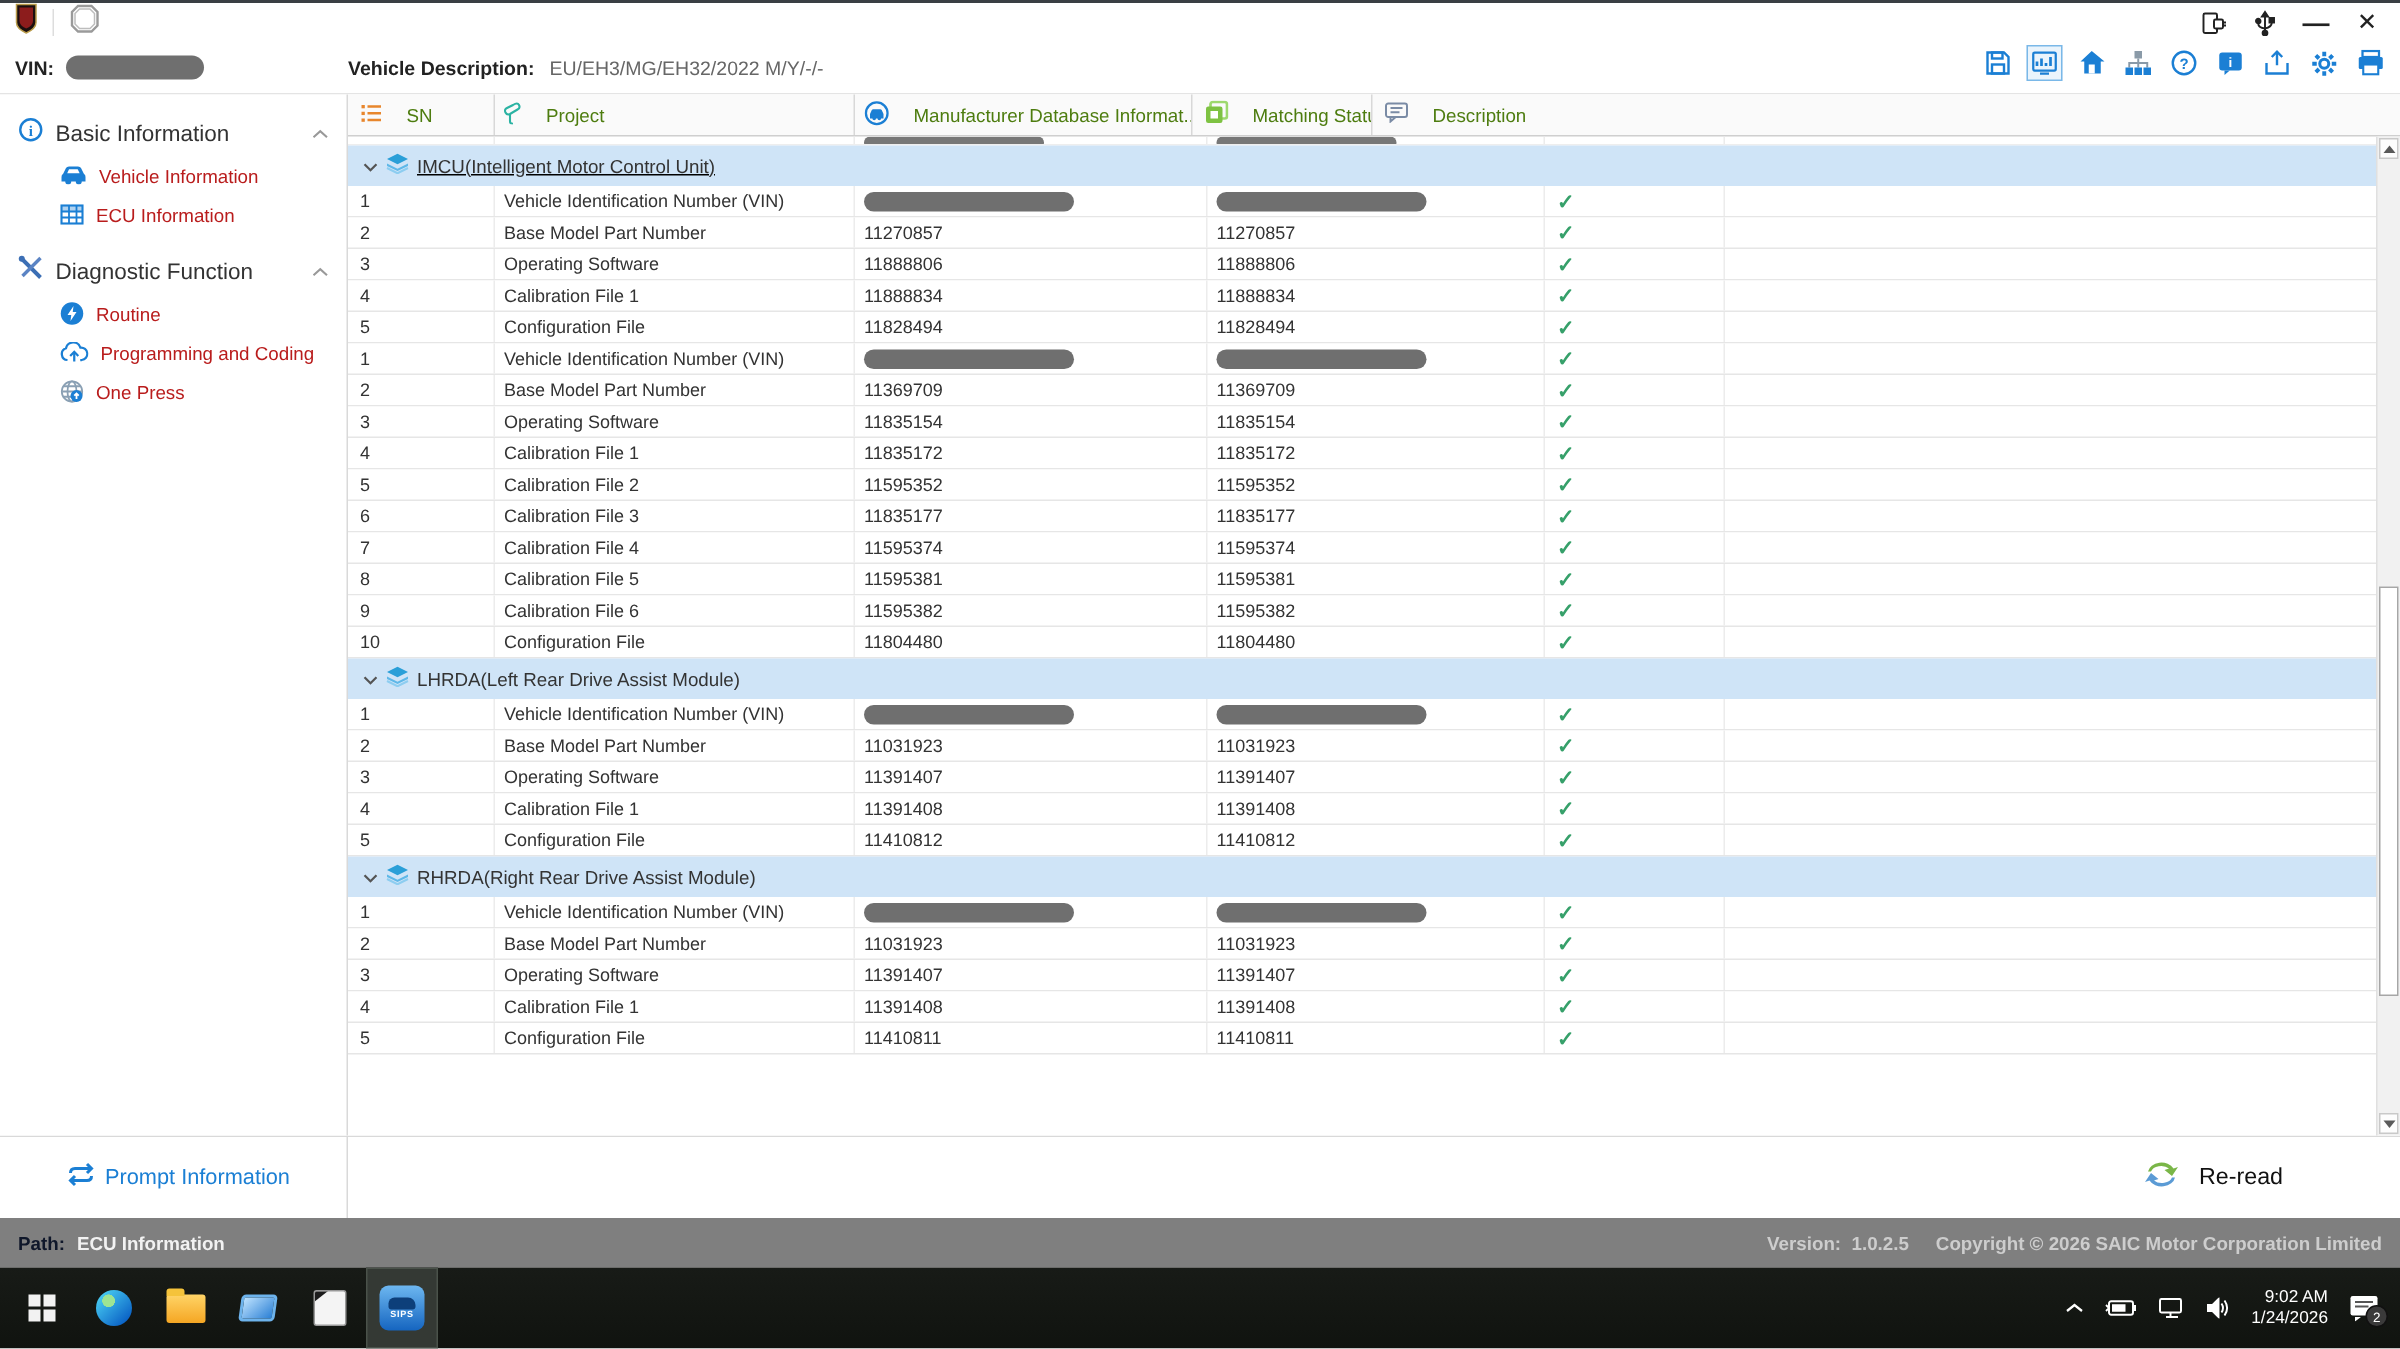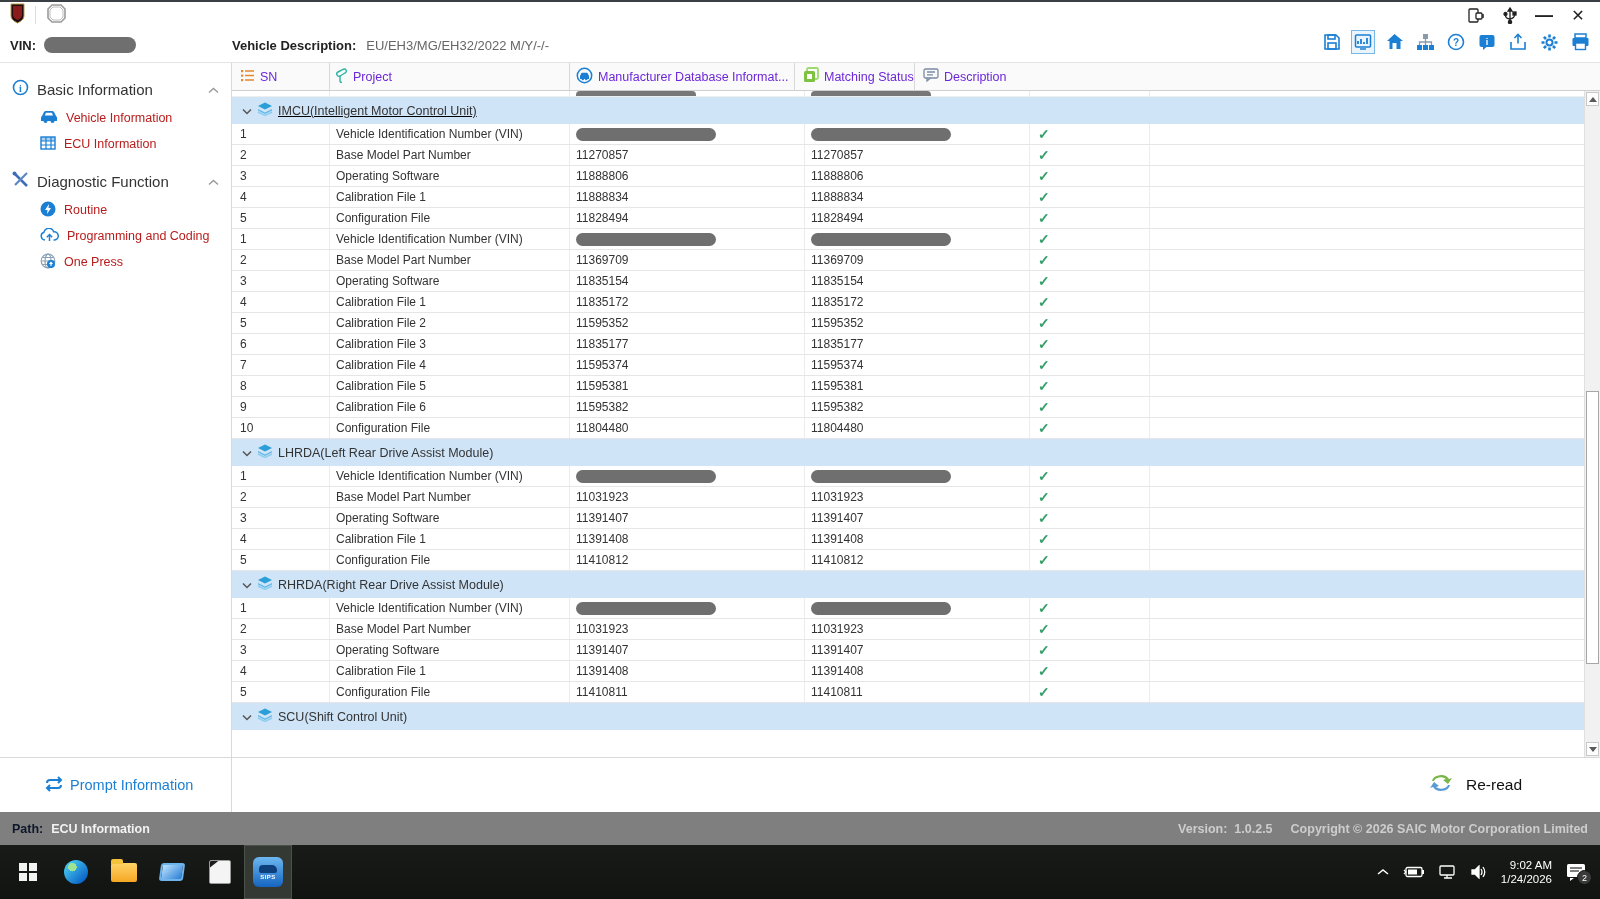--- a/index.html
+++ b/index.html
@@ -34,21 +34,21 @@
   .main { display:flex; height:695px; border-top:1px solid #e4e4e4; }
   .sidebar { width:232px; border-right:1px solid #d9d9d9; padding-top:10px; background:#fff; flex:none; }
   .side-section-header { display:flex; align-items:center; gap:8px; height:32px; padding:0 12px; }
   .side-section-header .s-label { font-size:15px; color:#333; flex:1; }
   .side-item { display:flex; align-items:center; gap:8px; height:26px; padding-left:40px; font-size:12.5px; color:#b91c1c; cursor:default; }
   .side-gap { height:8px; }
 
   
   .table-area { flex:1; position:relative; background:#fff; }
   .thead { display:flex; height:28px; background:#fafafa; border-bottom:1px solid #cfcfcf; }
-  .th { display:flex; align-items:center; gap:5px; padding-left:8px; font-size:12.5px; color:#6d28d9;
+  .th { display:flex; align-items:center; gap:16px; padding-left:8px; font-size:12.5px; color:#4d7c0f;
     border-right:1px solid #d8d8d8; overflow:hidden; white-space:nowrap; }
   .tbody { position:relative; height:667px; overflow:hidden; }
   .partial-row { height:6px; display:flex; border-bottom:1px solid #eee; overflow:hidden; }
   .partial-mark { background:#777; border-radius:4px; height:8px; margin-top:2px; }
   .grow { display:flex; align-items:center; height:27px; background:#cfe4f7; }
   .grow-inner { display:flex; align-items:center; gap:5px; padding-left:10px; font-size:12.5px; color:#333; }
   .drow { display:flex; height:21px; background:#fff; border-bottom:1px solid #e6e6e6; font-size:12px; color:#333; }
   .td { display:flex; align-items:center; border-right:1px solid #ececec; overflow:hidden; white-space:nowrap; }
   .c-sn { width:98px; padding-left:8px; }
   .c-project { width:240px; padding-left:6px; }
@@ -831,33 +831,20 @@
             <span class="vval">11410811</span>
           </div>
       <div class="td c-db">
             <span class="dval">11410811</span>
           </div>
       <div class="td c-match">
             <span class="check" style="color:#36a06a">✓</span>
           </div>
       <div class="td c-desc"></div>
         </div>
-        <div class="grow" style="background: rgb(207, 228, 247);">
-          <div class="grow-inner">
-      <span><svg width="10" height="7" viewBox="0 0 10 7" fill="none" stroke="#555" stroke-width="1.5">
-                <path d="M1 1.5 l4 4 4 -4"></path>
-              </svg></span>
-      <span><svg width="16" height="14" viewBox="0 0 16 14">
-                <path d="M8 0.5 L15 4 8 7.5 1 4 Z" fill="#2a9fd8"></path>
-                <path d="M1 7 L8 10.5 15 7 15 8.6 8 12 1 8.6 Z" fill="#5fb8e8"></path>
-                <path d="M1 10 L8 13.5 15 10" fill="none" stroke="#8dcdf0" stroke-width="1.4"></path>
-              </svg></span>
-      <span>SCU(Shift Control Unit)</span>
-          </div>
-        </div>
       </div>
     <div class="vscroll">
       <div class="sc-btn sc-up">
           <span class="tri-up"></span>
         </div>
       <div class="sc-thumb"></div>
       <div class="sc-btn sc-down">
           <span class="tri-down"></span>
         </div>
     </div>

